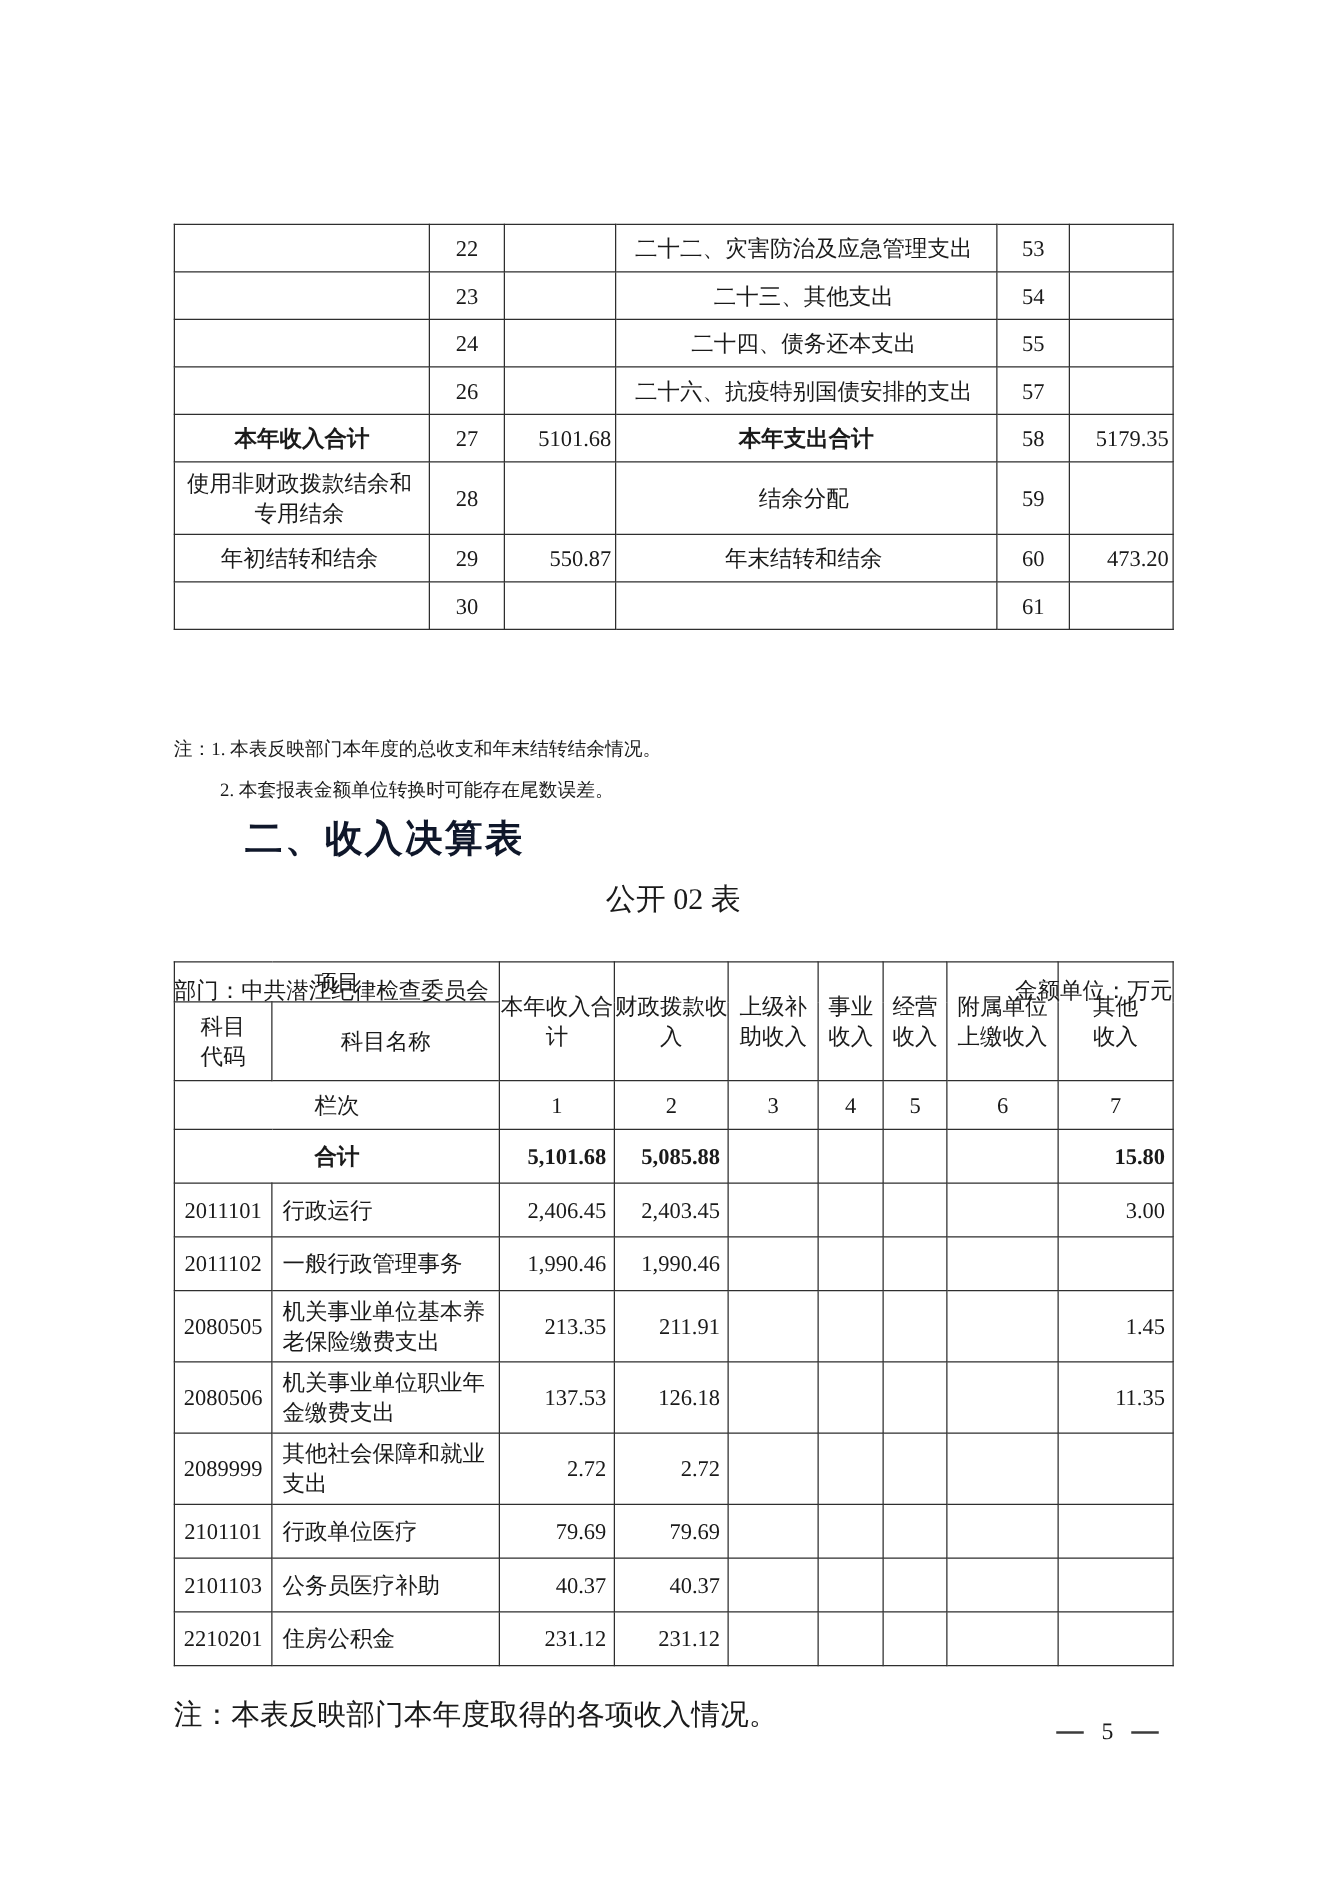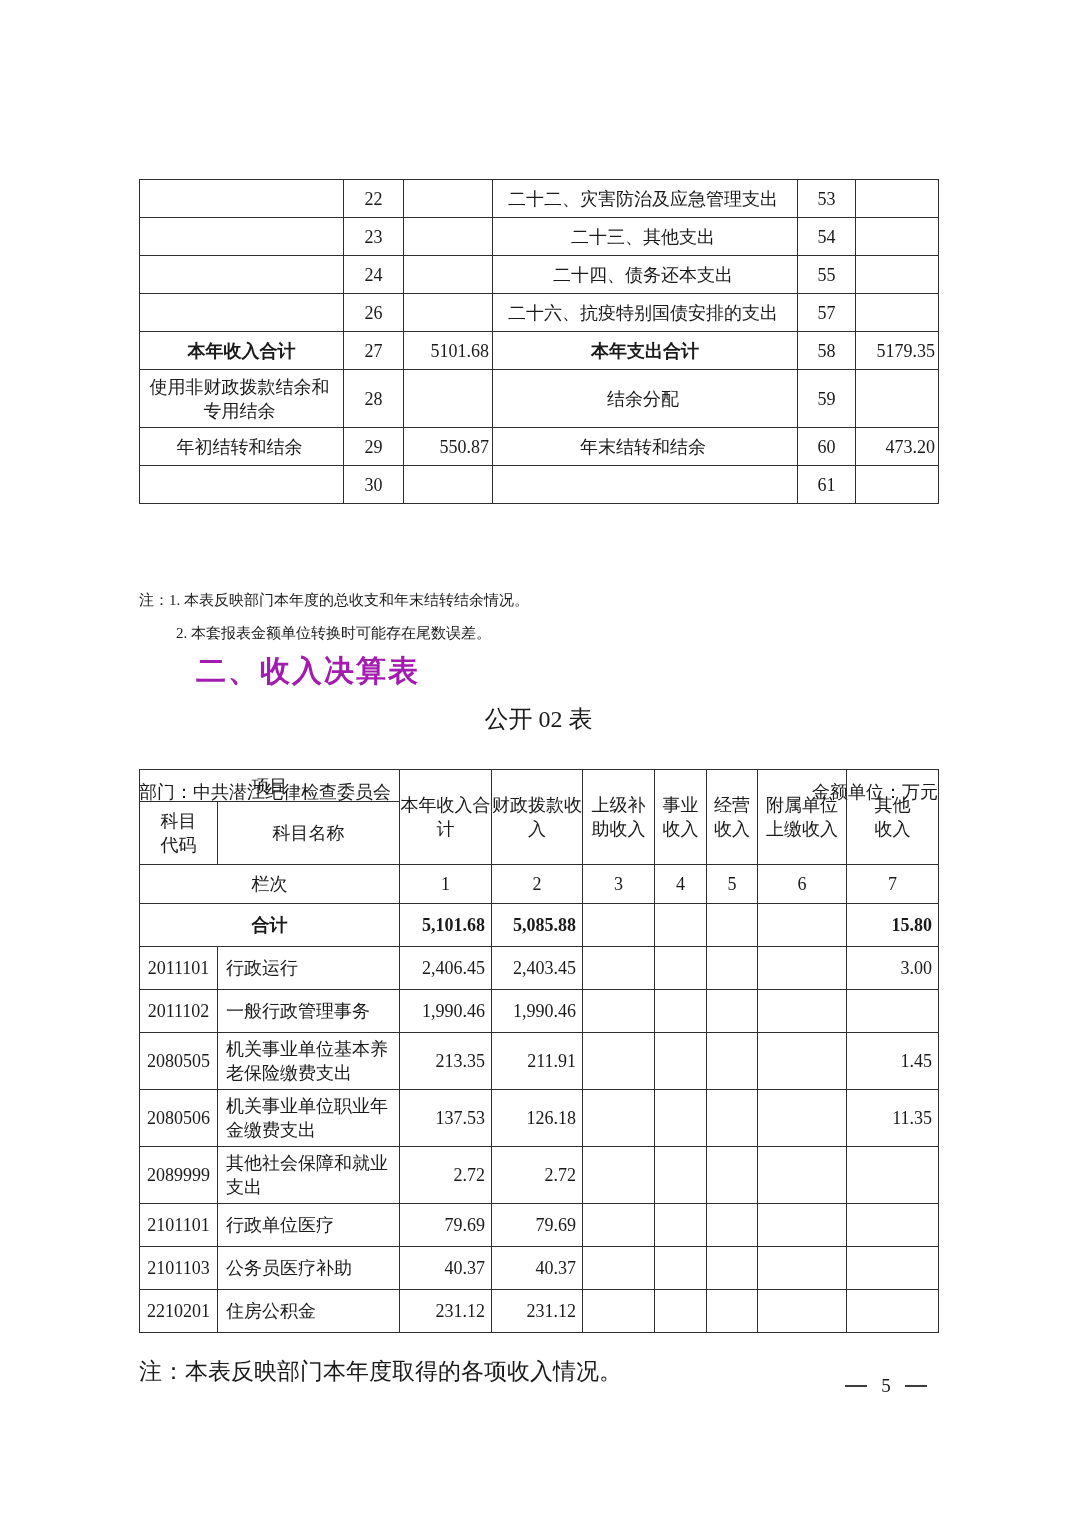--- a/index.html
+++ b/index.html
@@ -24,21 +24,21 @@
   .t1 td.emph{text-align:center;font-weight:bold;padding:0;}
 
   
   .notes-1{position:absolute;left:139px;top:584px;font-size:15px;line-height:33px;}
   .notes-1 .note-2nd{margin-left:37px;}
 
   
   .section-title{
     position:absolute;left:196px;top:651px;margin:0;
     font-family:"Liberation Sans","DejaVu Sans",sans-serif;
-    font-size:30px;font-weight:bold;letter-spacing:2px;color:#a21caf;
+    font-size:30px;font-weight:bold;letter-spacing:2px;color:#0f172a;
   }
   .table-label{position:absolute;left:139px;top:703px;width:799px;text-align:center;font-size:24px;}
   .meta{position:absolute;left:139px;top:780px;width:799px;display:flex;justify-content:space-between;font-size:18px;}
 
   
   .t2{position:absolute;left:139px;top:769px;width:799px;}
   .t2 td.c{text-align:center;font-family:Liberation Serif, serif;}
   .t2 .hrow1 td{height:31px;}
   .t2 .hrow2 td{height:62px;}
   .t2 .hrow3 td{height:38px;text-align:center;}

